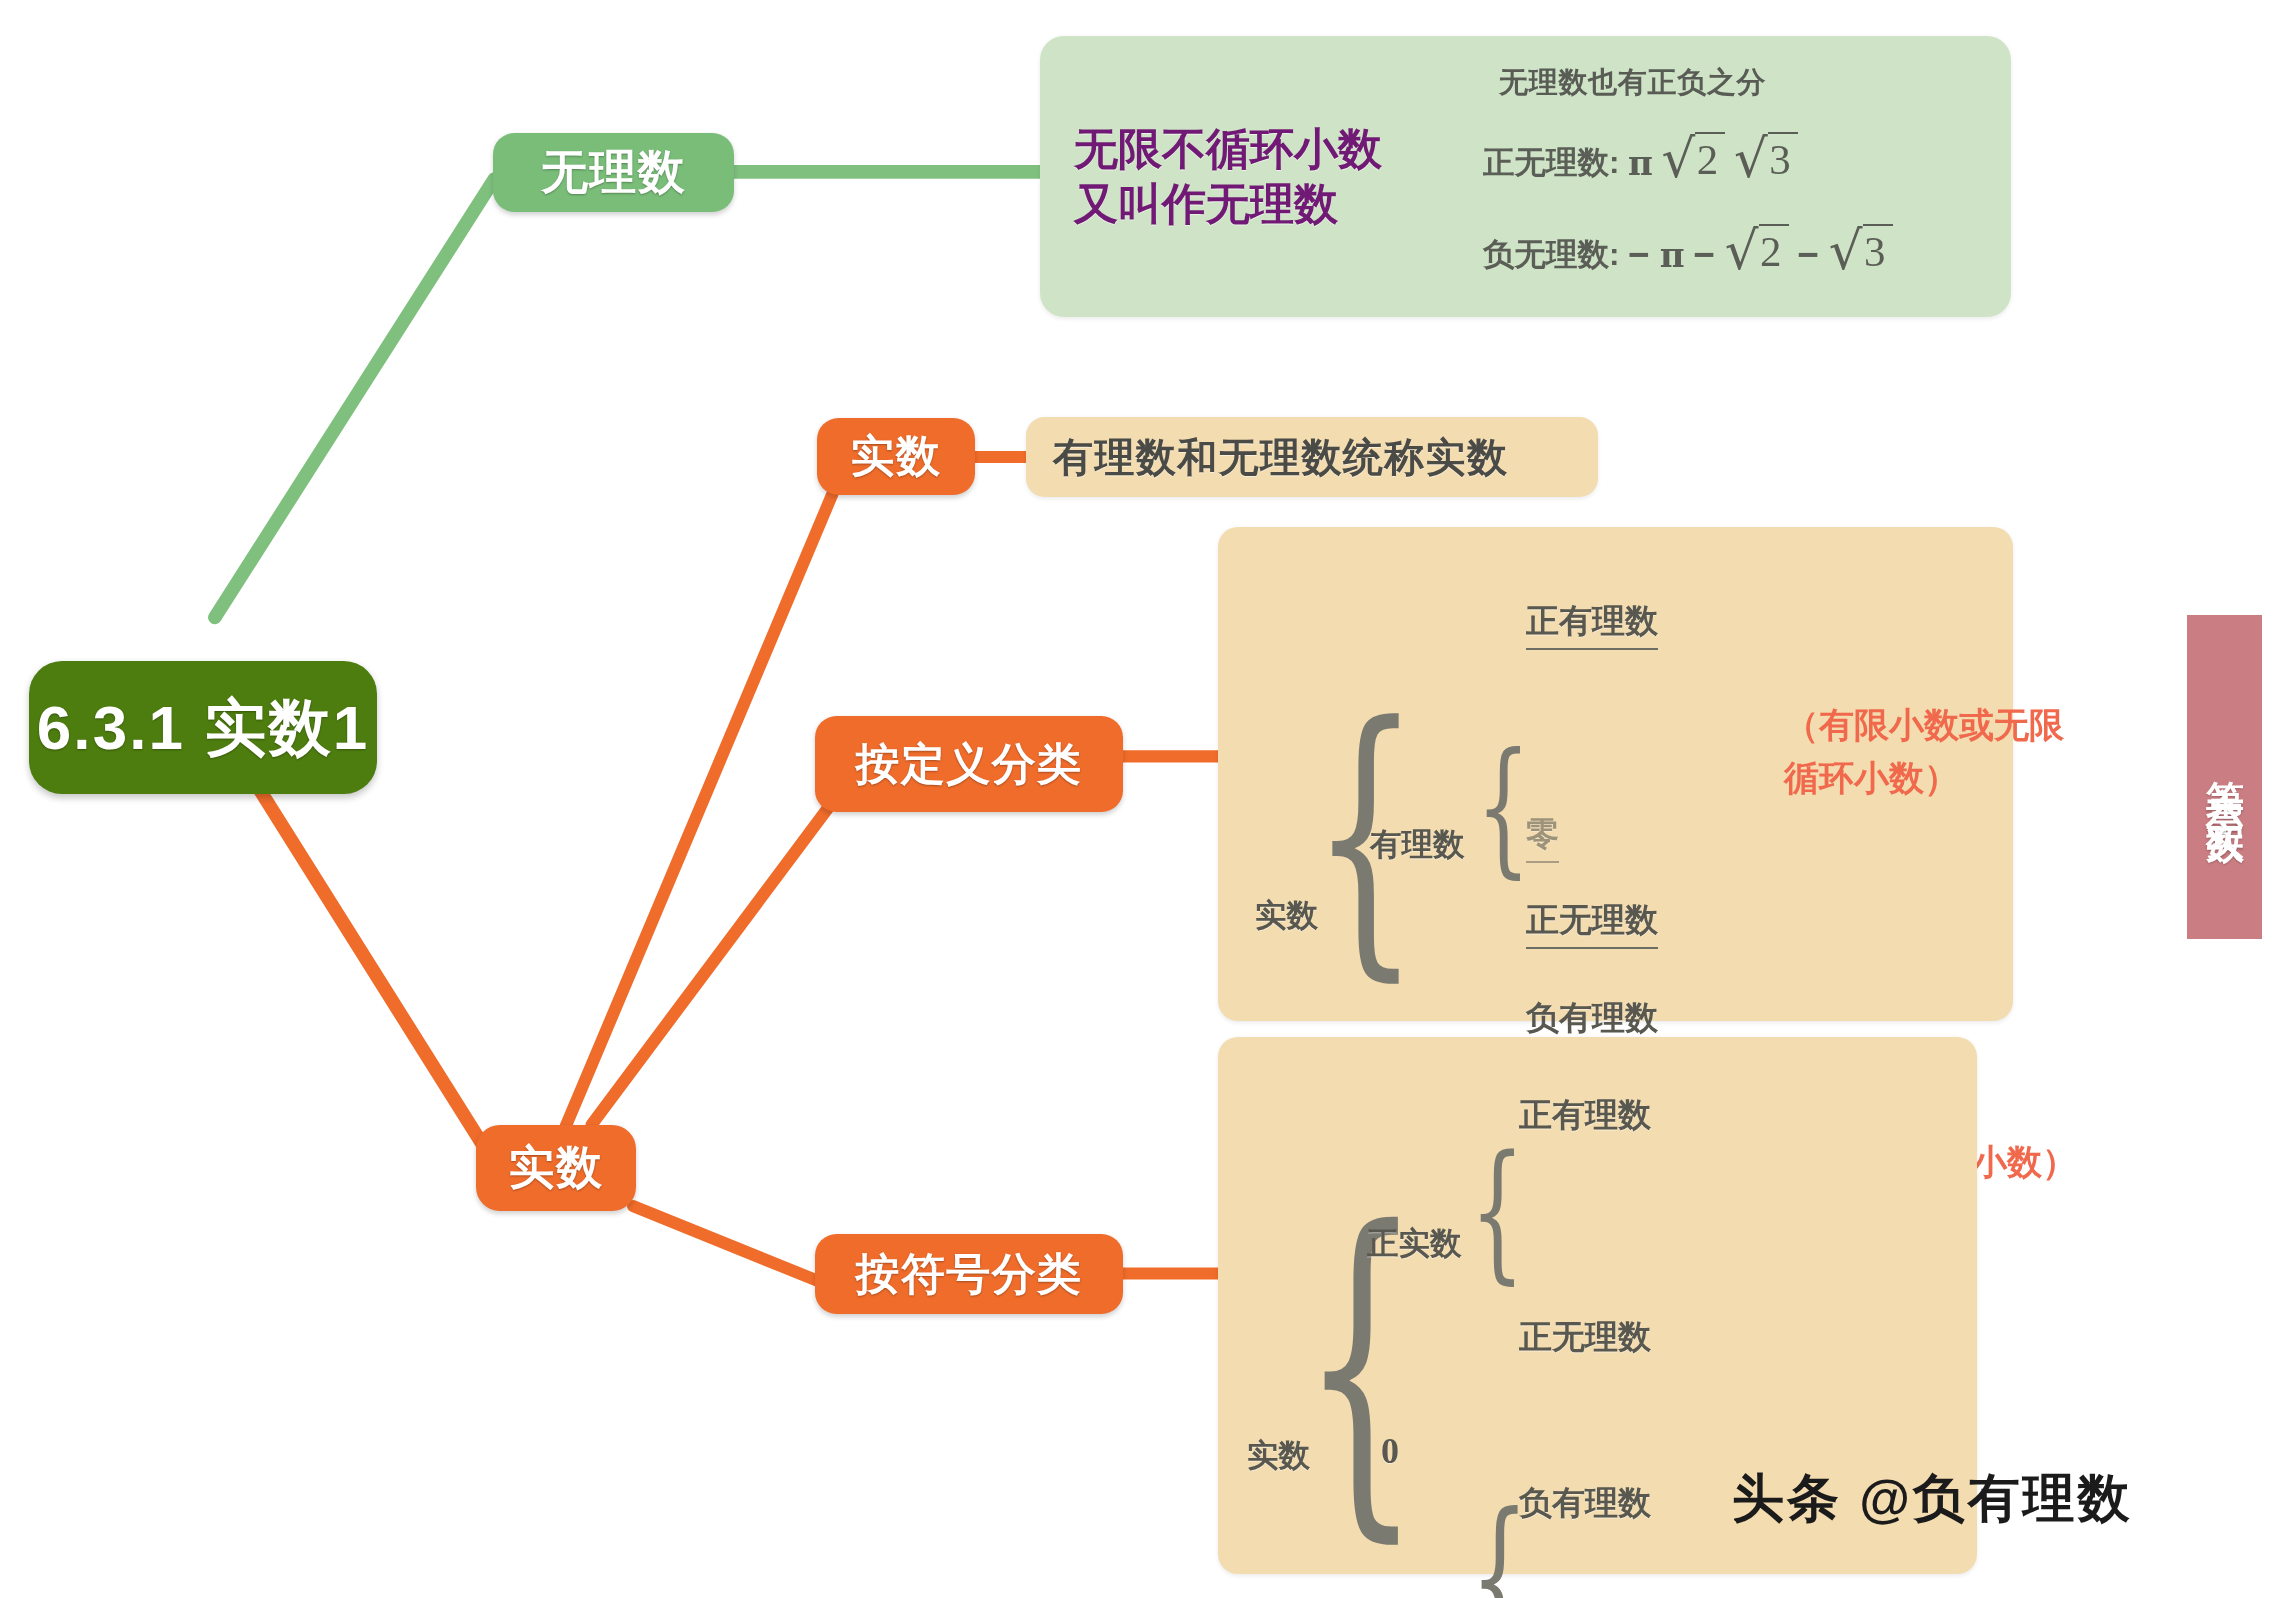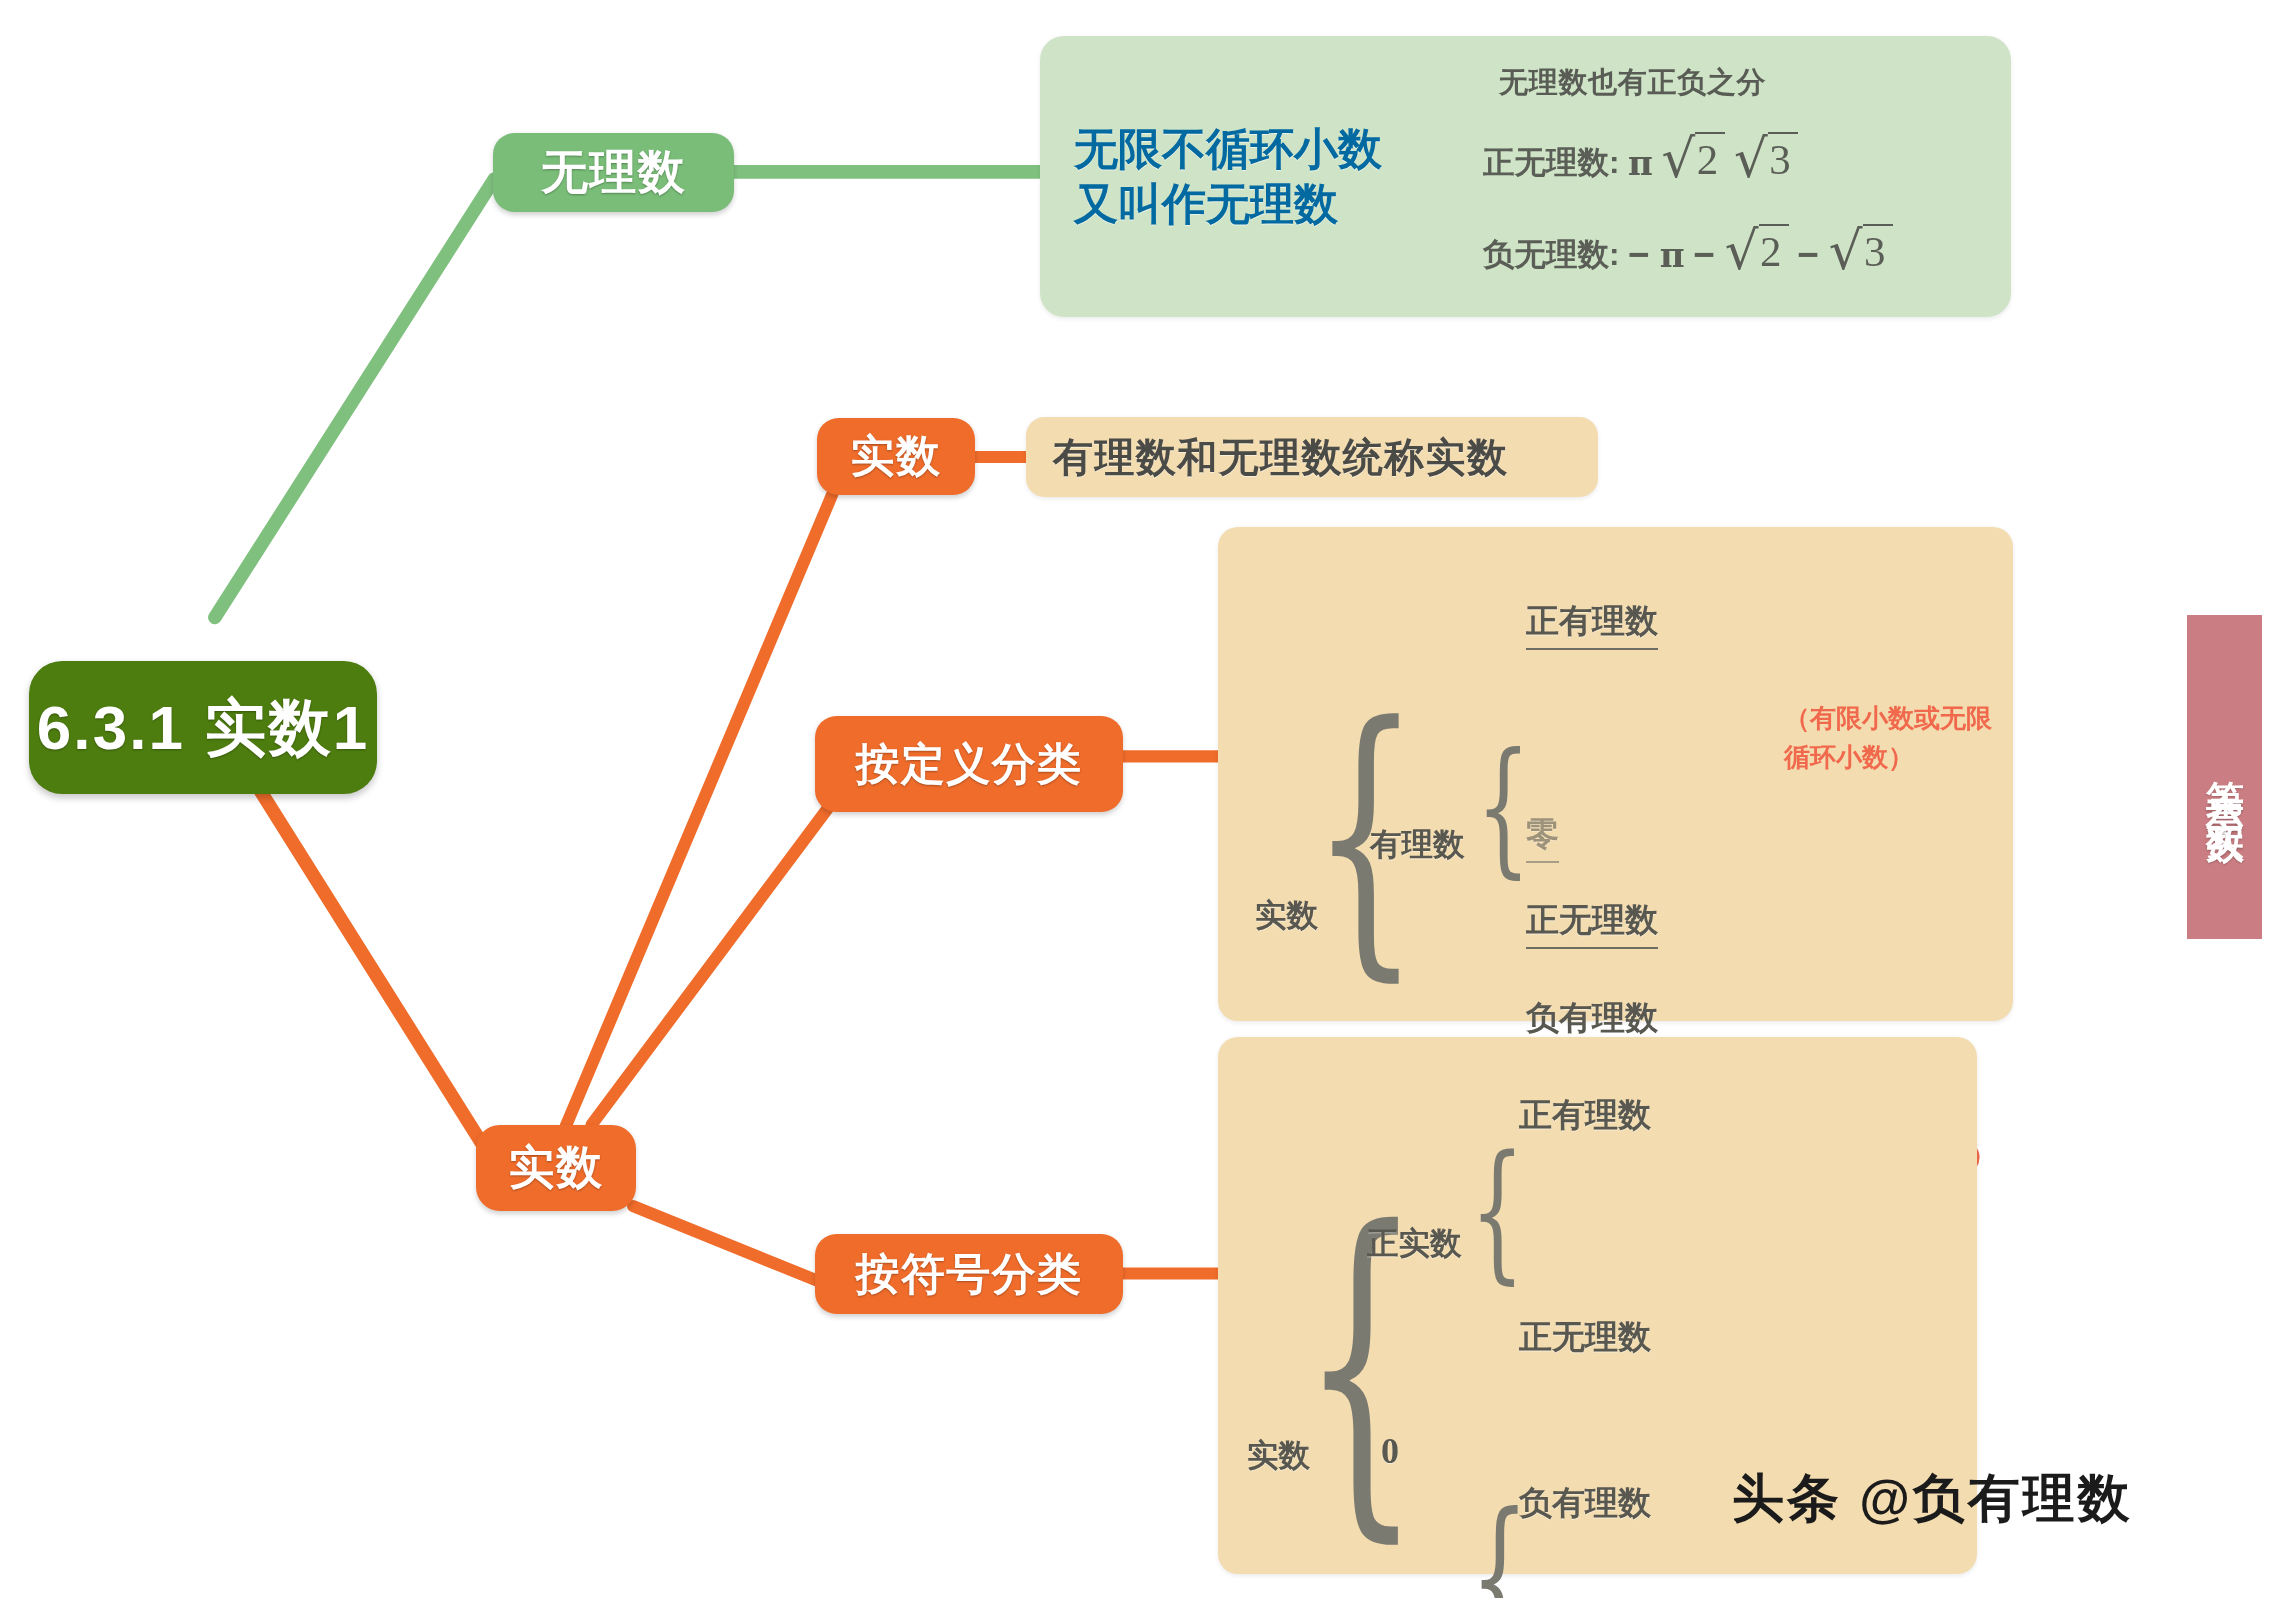--- a/index.html
+++ b/index.html
@@ -87,21 +87,21 @@
     left: 1040px; top: 36px;
     width: 971px; height: 281px;
     background: #cfe4c7;
     border-radius: 24px;
     z-index: 4;
     box-shadow: 0 1.4px 4.3px rgba(0,0,0,.08);
   }
   .card-green .g-left {
     position: absolute;
     left: 34px; top: 86px;
-    color: #0369a1;
+    color: #701a75;
     font-size: 44px;
     font-weight: 700;
     line-height: 1.25;
     text-shadow: 0 0.7px 0 rgba(255,255,255,.55);
     font-family: "Liberation Serif", "DejaVu Serif", serif;
   }
   .card-green .g-head {
     position: absolute;
     left: 459px; top: 27px;
     color: #595c55;
@@ -181,21 +181,21 @@
   .tree .mid-lbl  { font-size: 31.5px; }
   .tree .leaf-lbl {
     font-size: 33px;
     border-bottom: 2.1px solid #6d6d63;
     padding-bottom: 3.6px;
   }
   .tree .leaf-lbl.plain { border-bottom: none; }
   .tree .note {
     position: absolute;
     color: #f1694d;
-    font-size: 26px;
+    font-size: 35px;
     font-weight: 700;
     line-height: 1.5;
     white-space: nowrap;
   }
   .brace {
     position: absolute;
     color: #7a7a70;
     font-weight: 300;
     font-family: "DejaVu Serif", serif;
     line-height: 1;

